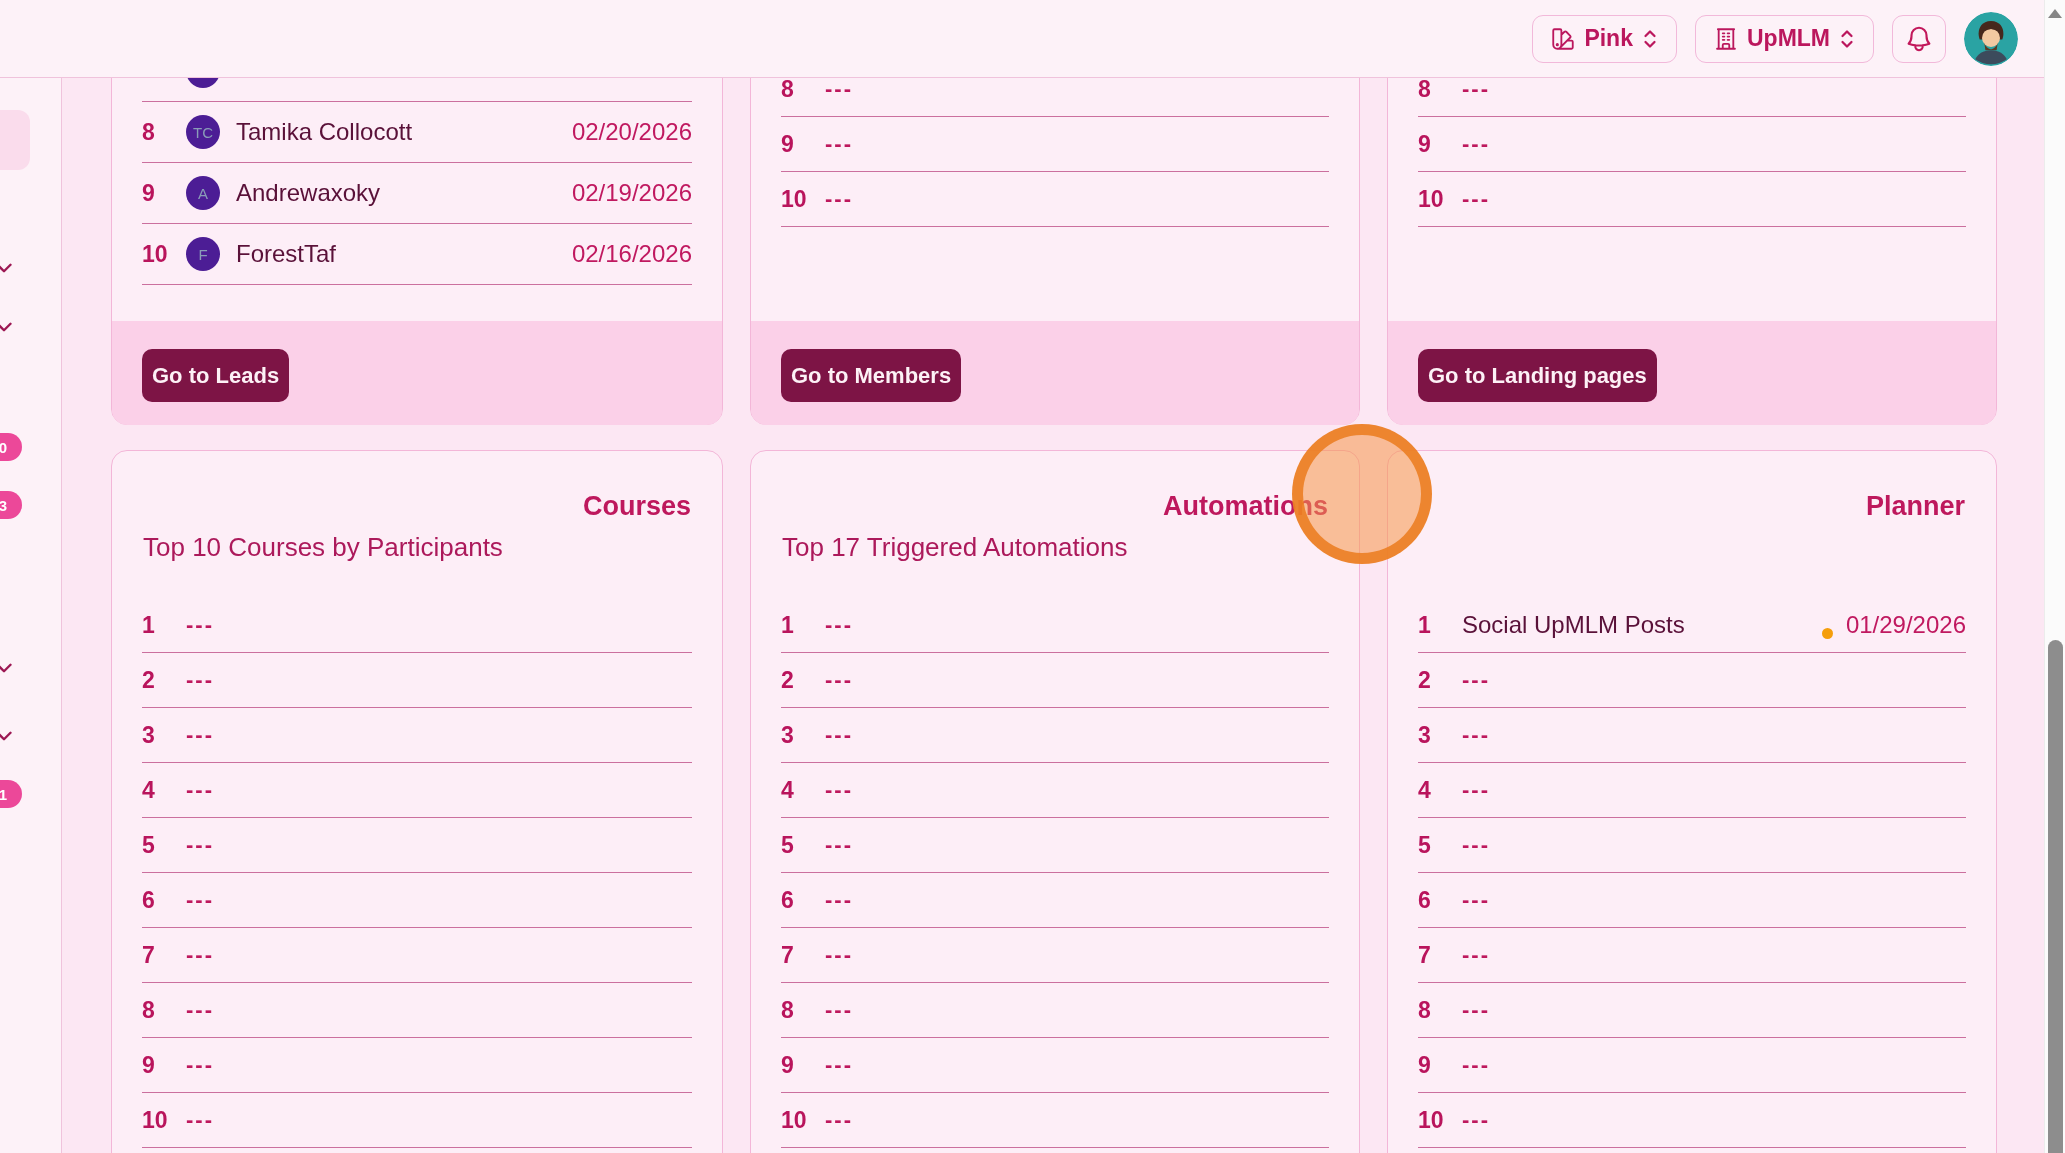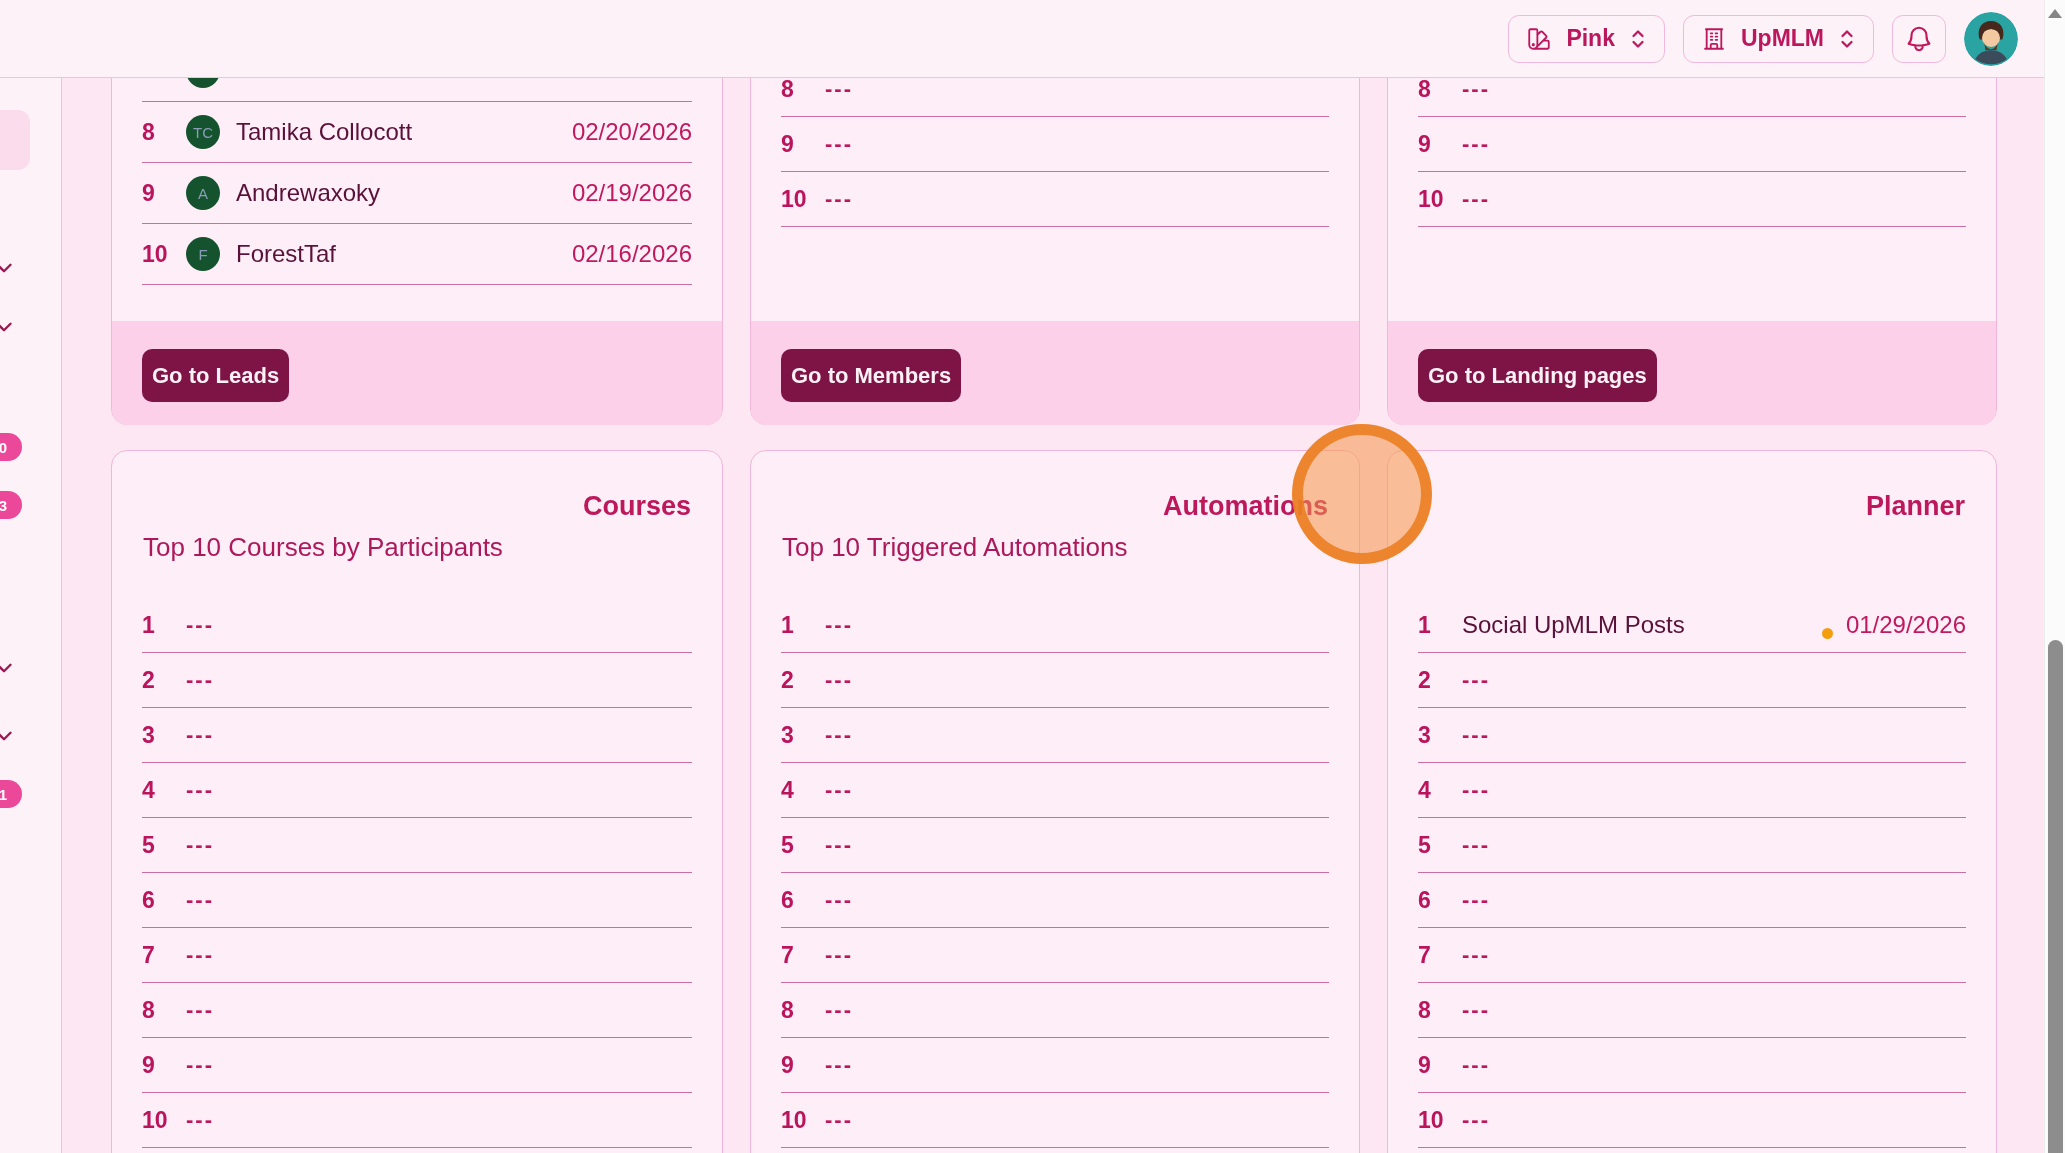--- a/index.html
+++ b/index.html
@@ -9,21 +9,21 @@
     background:#fce7f3; font-family:"Liberation Sans", sans-serif;
   }
   
   #topbar {
     position:absolute; left:0; top:0; width:2065px; height:78px;
     background:#fdf2f8; border-bottom:1px solid #f0c3dc; z-index:5;
     display:flex; align-items:center; justify-content:flex-end; gap:18px;
     padding-right:47px;
   }
   .hbtn {
-    display:flex; align-items:center; gap:14px; height:48px;
+    display:flex; align-items:center; gap:8px; height:48px;
     border:1px solid #f2b9da; border-radius:11px; background:transparent;
     padding:0 17px; color:#bb175d; font-weight:700; font-size:23px;
     font-family:"Liberation Sans", sans-serif; cursor:pointer;
   }
   .hbtn svg { display:block; }
   .iconbtn { width:54px; justify-content:center; padding:0; }
   .avatar-btn { width:54px; height:54px; border-radius:50%; overflow:hidden; border:none; background:none; padding:0; cursor:pointer; }
   
   #sidebar {
     position:absolute; left:0; top:78px; width:62px; height:1075px;
@@ -55,21 +55,21 @@
   .card-head { position:absolute; left:31px; top:40px; right:31px; }
   .card-title { font-size:27px; font-weight:700; color:#be185d;text-align:right; }
   .card-subtitle { margin-top:10px; font-size:26px; font-weight:400; color:#ac195b; }
   .rows { position:absolute; left:30px; right:30px; }
   .row { display:flex; align-items:center; border-bottom:1px solid #cb6f9e; }
   .rows-61 .row { height:61px; }
   .rows-55 .row { height:55px; }
   .num { width:44px; flex:0 0 44px; font-size:23px; font-weight:700; color:#b9145c; }
   .avatar {
     width:34px; height:34px; flex:0 0 34px; border-radius:50%;
-    background:#14532d; color:#8a9cb8; font-size:15px;
+    background:#4c1d95; color:#8a9cb8; font-size:15px;
     display:flex; align-items:center; justify-content:center; margin-right:16px;
   }
   .name { font-size:24px; color:#5a1139; }
   .dashes { font-size:22px; font-weight:700; letter-spacing:2px; color:#be185d; }
   .right { margin-left:auto; display:flex; align-items:flex-end; }
   .date { font-size:24px; color:#c01960; }
   .dot { width:11px; height:11px; border-radius:50%; background:#f59e0b; margin-right:13px; }
   
   #click-ring {
     position:absolute; left:1292px; top:424px; width:140px; height:140px;
@@ -235,21 +235,21 @@
           <span class="num">10</span>
           <span class="dashes">---</span>
           <span class="right"></span>
         </div>
       </div>
   </section>
 
   <section class="card bottom-card" style="left:750px; width:610px;">
     <div class="card-head">
       <div class="card-title">Automations</div>
-      <div class="card-subtitle">Top 10 Triggered Automations</div>
+      <div class="card-subtitle">Top 17 Triggered Automations</div>
     </div>
     <div class="rows rows-55" style="top:147px;">
         <div class="row">
           <span class="num">1</span>
           <span class="dashes">---</span>
           <span class="right"></span>
         </div>
         <div class="row">
           <span class="num">2</span>
           <span class="dashes">---</span>

